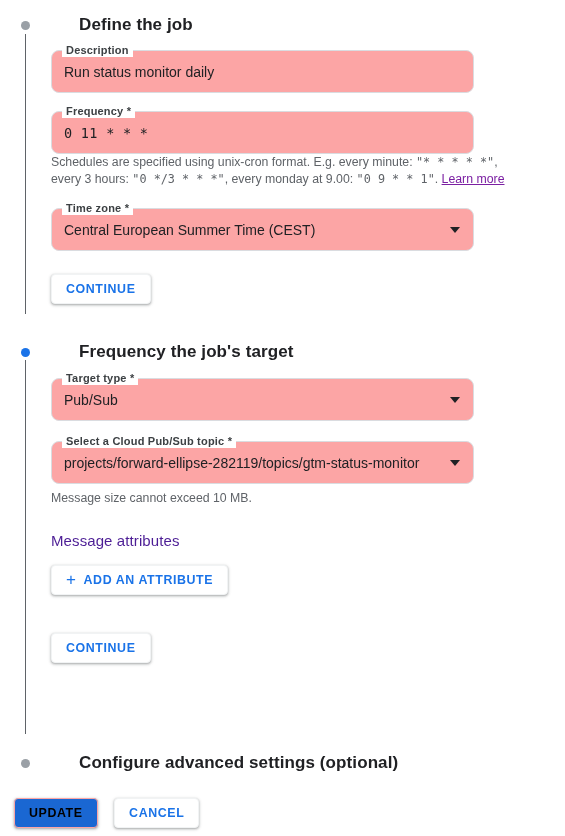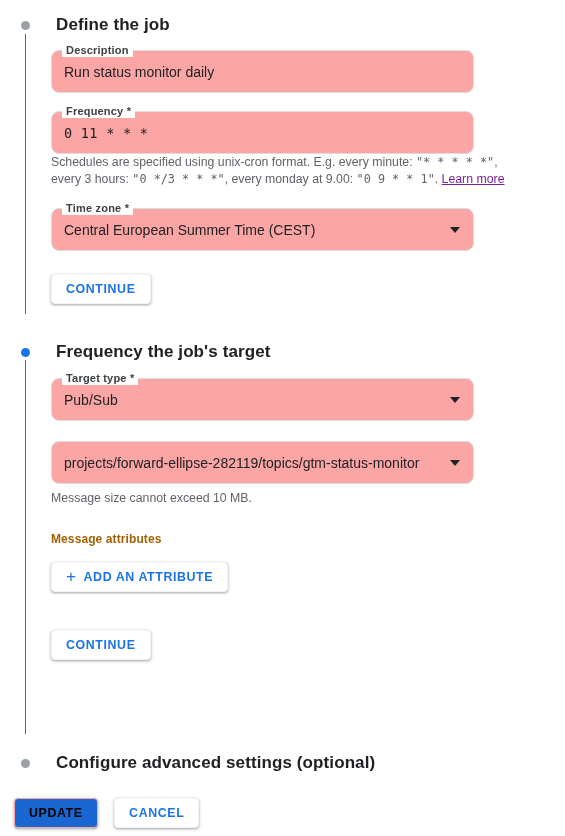--- a/index.html
+++ b/index.html
@@ -15,21 +15,21 @@
     -webkit-font-smoothing: antialiased;
     overflow: hidden;
     position: relative;
   }
 
   .stepper { position: relative; width: 565px; }
 
   
   .step {
     position: relative;
-    padding-left: 56px;
+    padding-left: 79px;
   }
   .step-dot {
     position: absolute;
     left: 21px;
     width: 9px;
     height: 9px;
     border-radius: 50%;
     background: #9aa0a6;
   }
   .step-dot.active { background: #1a73e8; }
@@ -166,23 +166,23 @@
     box-shadow: 0 1px 2px 0 rgba(60,64,67,.30), 0 1px 3px 1px rgba(60,64,67,.15);
   }
   .plus {
     font-size: 17px;
     font-weight: normal;
     line-height: 0;
     margin-right: 7px;
     color: #1a73e8;
   }
   .section-label {
-    font-size: 12px;
-    font-weight: bold;
-    color: #a16207;
+    font-size: 15px;
+    font-weight: normal;
+    color: #4c1d95;
     letter-spacing: .1px;
   }
 
   
   #step1        { position: absolute; top: 14px;  left: 0; }
   #step1-body   { position: absolute; top: 36px;  left: 51px; }
   #conn1        { position: absolute; top: 34px;  height: 280px; }
   #step2        { position: absolute; top: 341px; left: 0; }
   #step2-body   { position: absolute; top: 364px; left: 51px; }
   #conn2        { position: absolute; top: 360px; height: 374px; }
@@ -236,20 +236,21 @@
 
   <div id="step2-body">
 
     <div class="field has-arrow">
       <span class="legend">Target type *</span>
       <span class="value">Pub/Sub</span>
       <span class="arrow"></span>
     </div>
 
     <div class="field has-arrow" style="margin-top:20px;">
+      <span class="legend">Select a Cloud Pub/Sub topic *</span>
       <span class="value">projects/forward-ellipse-282119/topics/gtm-status-monitor</span>
       <span class="arrow"></span>
     </div>
 
 
     <div class="helper-small">Message size cannot exceed 10 MB.</div>
 
     <div class="section-label" style="margin-top:26px;">Message attributes</div>
 
     <div style="margin-top:16px;">

